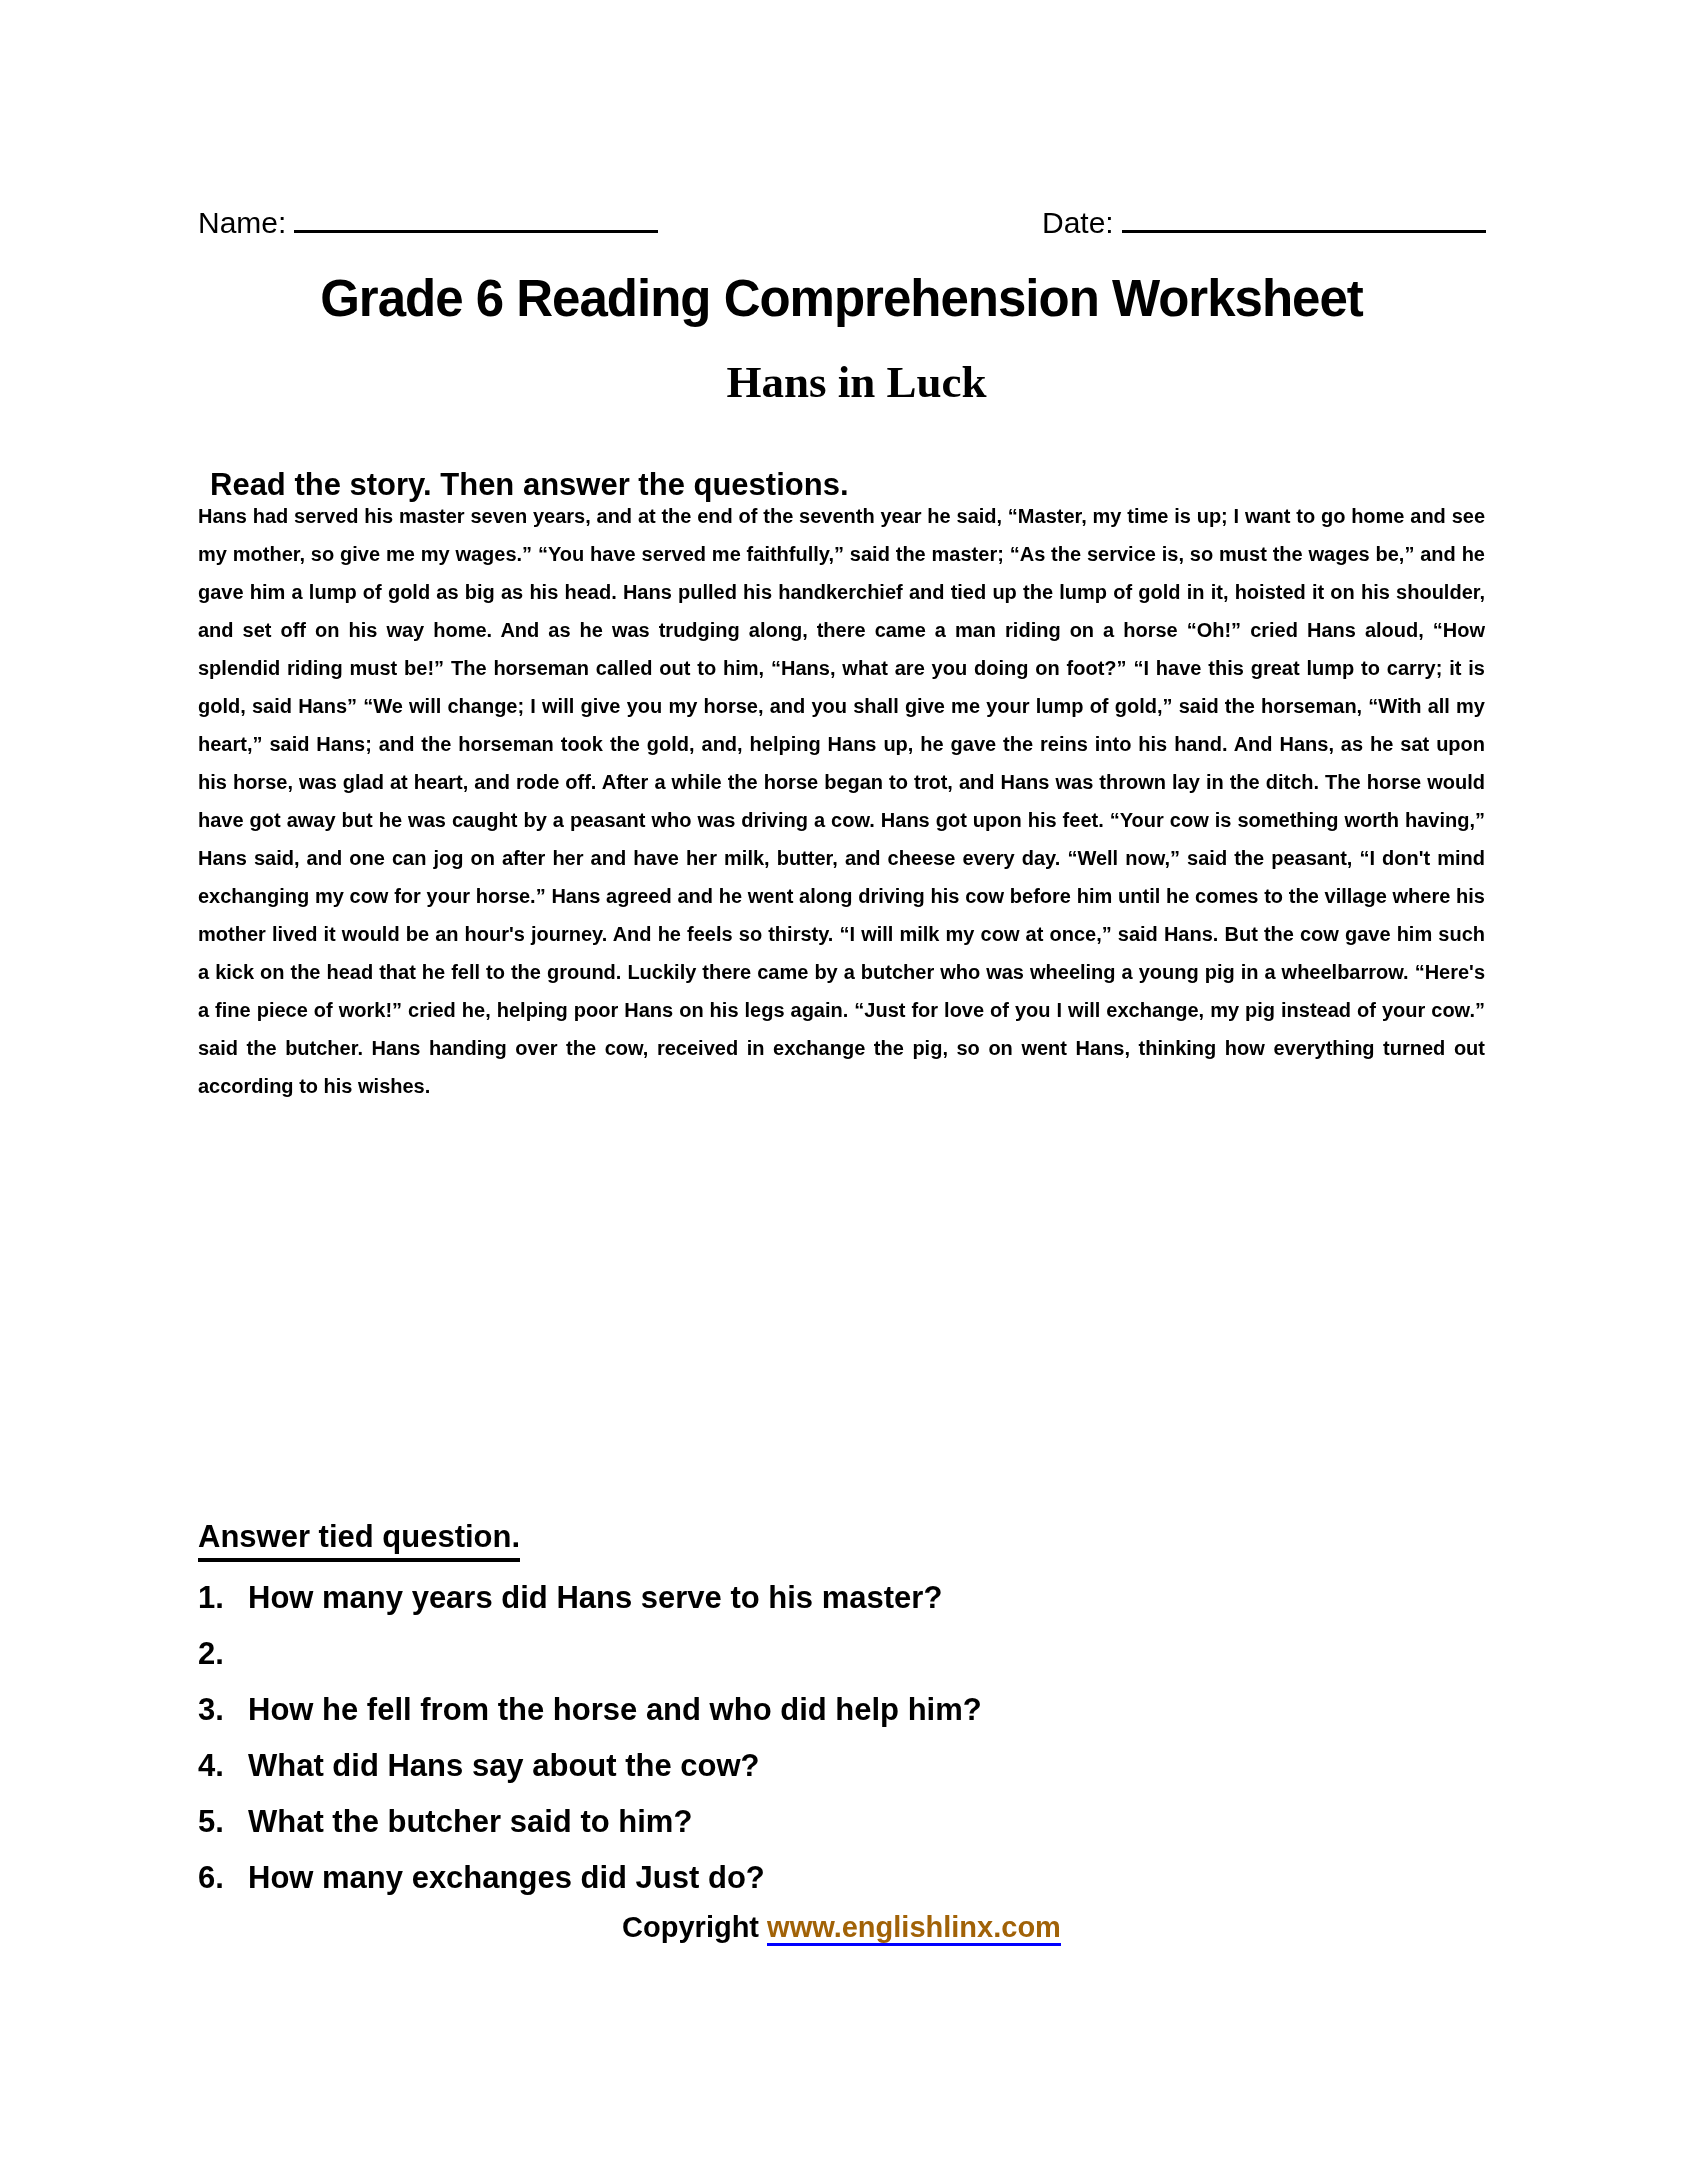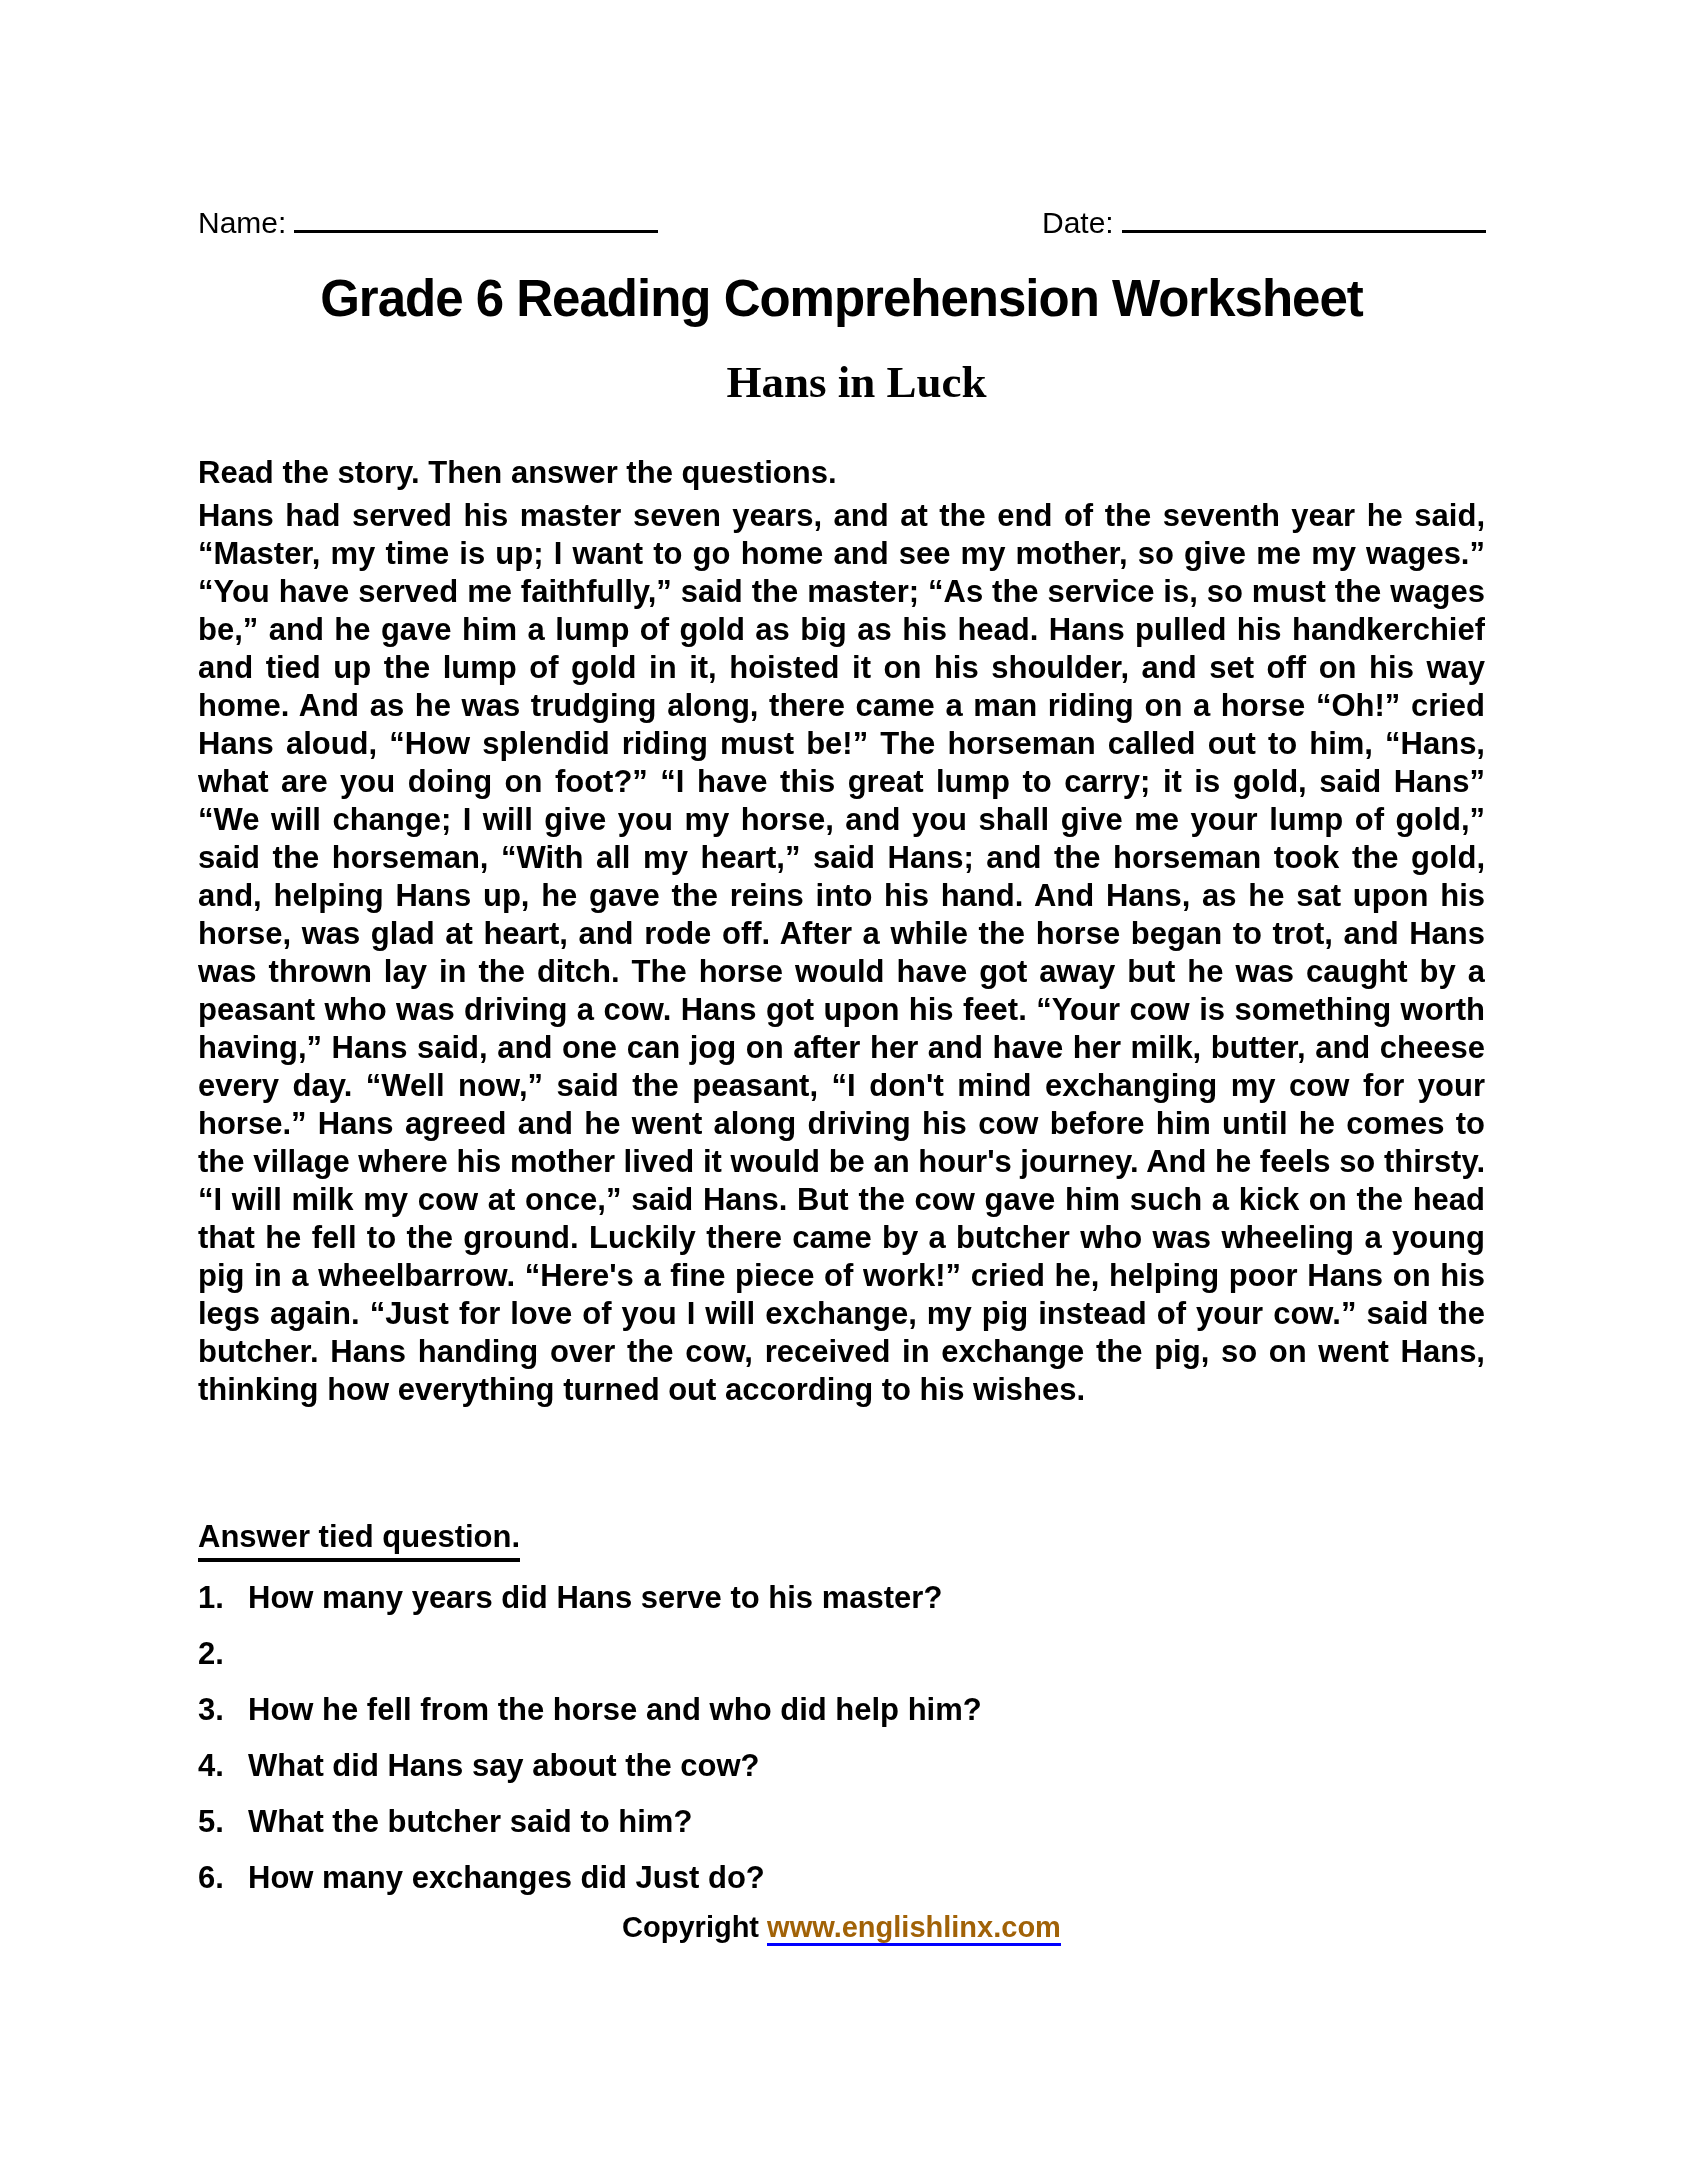--- a/index.html
+++ b/index.html
@@ -59,29 +59,29 @@
     padding-left: 15px;
   }
   
   .instruction {
     position: absolute;
     top: 455px;
     left: 198px;
     width: 1287px;
     font-size: 31px;
     font-weight: bold;
-    margin: 0;
+    margin: 12px;
   }
   .story {
     position: absolute;
     top: 497px;
     left: 198px;
     width: 1287px;
     height: 990px;
-    font-size: 31px;
+    font-size: 20px;
     line-height: 38px;
     font-weight: bold;
     text-align: justify;
     margin: 0;
     overflow: hidden;
   }
   
   .answer-heading {
     position: absolute;
     top: 1519px;

